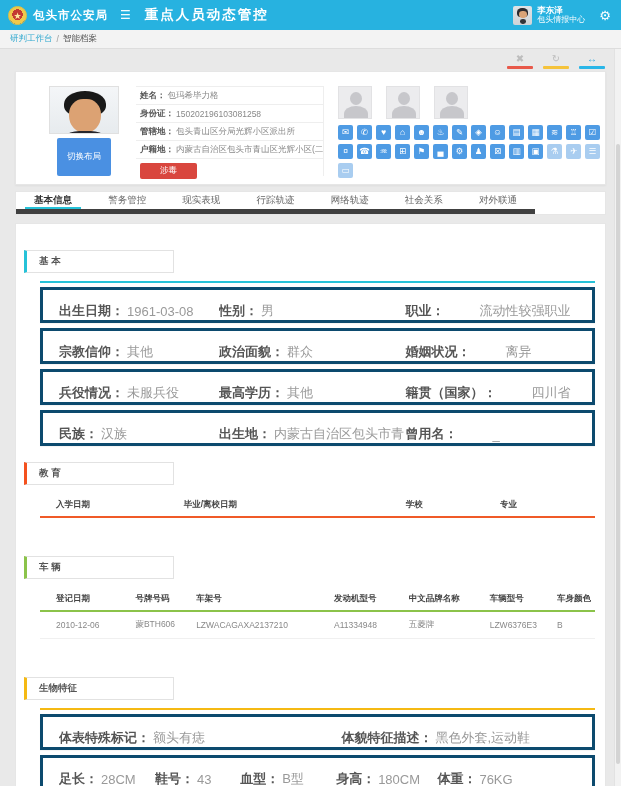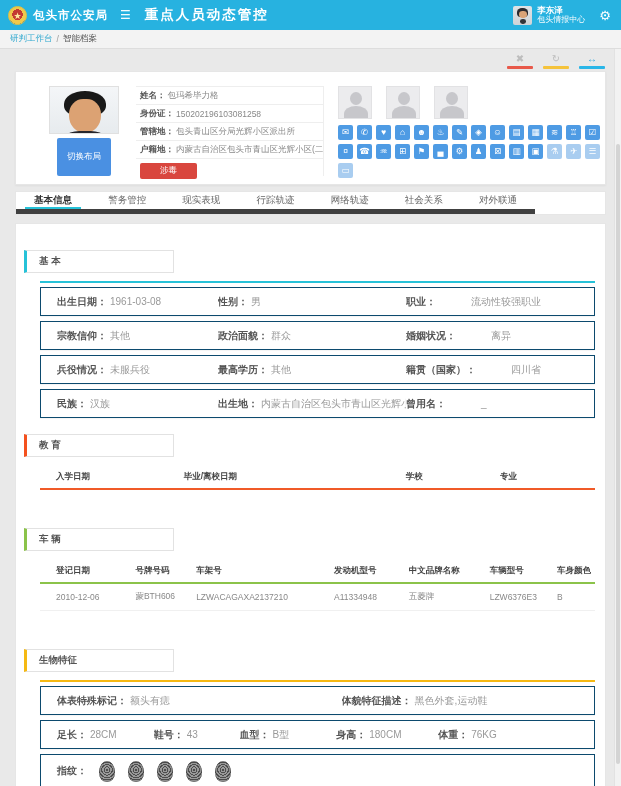--- a/index.html
+++ b/index.html
@@ -68,21 +68,21 @@
   .tab.active::after { content:""; position:absolute; left:12%; right:12%; bottom:0; height:2px; background:#26c2d8; }
 
   
   .panel { background:#fff; margin:8px 15px 0; border:1px solid #e6e6e6; padding:26px 0 20px; min-height:560px; }
   .sec-head { width:150px; height:23px; background:#fff; border:1px solid #e2e2e2; border-left:3px solid #26c2d8; margin-left:8px; display:flex; align-items:center; padding-left:12px; font-size:9.5px; font-weight:bold; color:#555; }
   .sec-head.red{ border-left-color:#f4511e; } .sec-head.grn{ border-left-color:#8bc34a; }
   .sec-head.yel{ border-left-color:#f5b913; }
   .sec-body { margin:8px 10px 16px 24px; }
   .topline { height:2px; margin-bottom:4px; }
   .topline.cy{ background:#26c2d8; } .topline.ye{ background:#f5b913; }
-  .rowbox { display:flex; align-items:center; background:#fff; border:1px solid #0c4a6e; box-shadow:0 1px 1px rgba(0,0,0,.04); min-height:29px; padding:0 0 0 16px; margin-bottom:5px; font-size:10px; }
+  .rowbox { display:flex; align-items:center; background:#fff; border:3px solid #0c4a6e; box-shadow:0 1px 1px rgba(0,0,0,.04); min-height:29px; padding:12px 0 0 16px; margin-bottom:5px; font-size:13px; }
   .rowbox .cell { display:flex; align-items:center; white-space:nowrap; overflow:hidden; padding-right:6px; }
   .rowbox .lbl { color:#555; font-weight:bold; flex:0 0 auto; }
   .rowbox .val { color:#999; margin-left:3px; }
   .b-c0{width:30%;} .b-c1{width:35%;} .b-c2{width:35%;gap:32px;}
   .bio1-c0{width:47%;} .bio1-c1{width:53%;}
   .bio2-c0{width:18%;} .bio2-c1{width:16%;} .bio2-c2{width:18%;} .bio2-c3{width:19%;} .bio2-c4{width:29%;}
 
   table.dtable { width:100%; border-collapse:collapse; background:#fff; font-size:8.5px; }
   .dtable th { text-align:left; color:#444; font-weight:bold; padding:6px 4px 5px 16px; border-bottom:2px solid #ccc; white-space:nowrap; }
   .dtable.red th{ border-bottom-color:#f05a28; } .dtable.grn th{ border-bottom-color:#8bc34a; }

